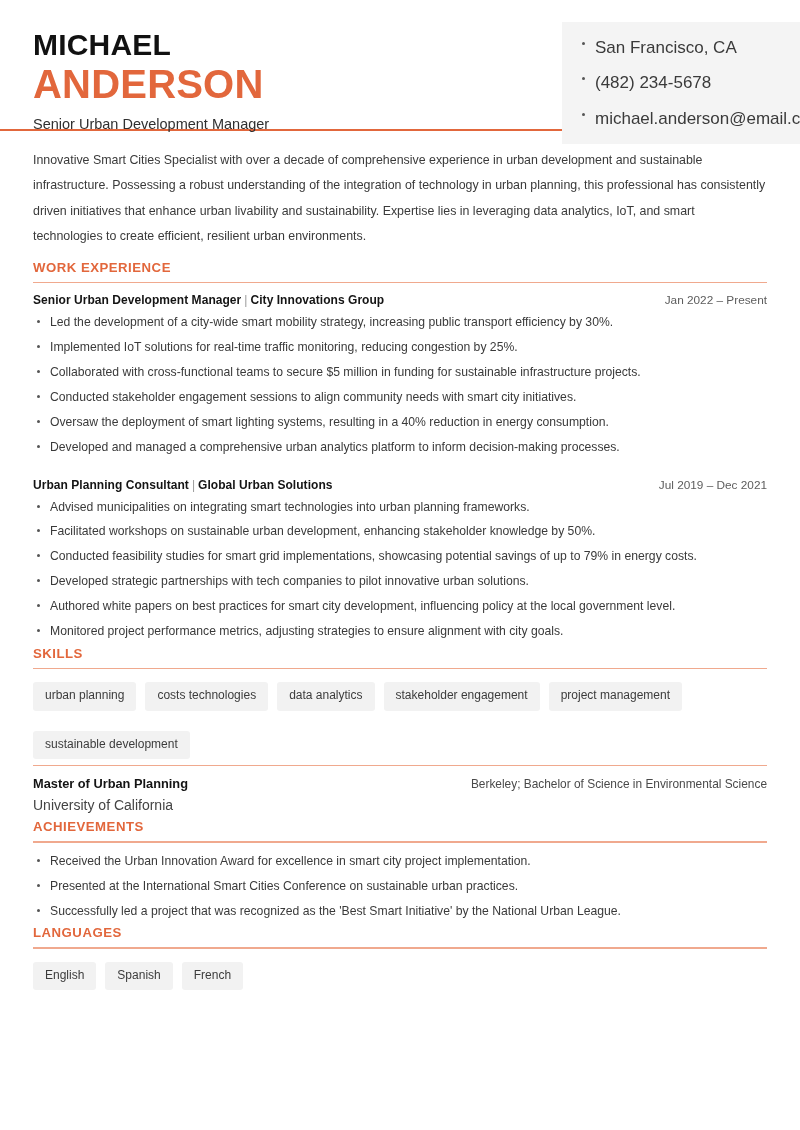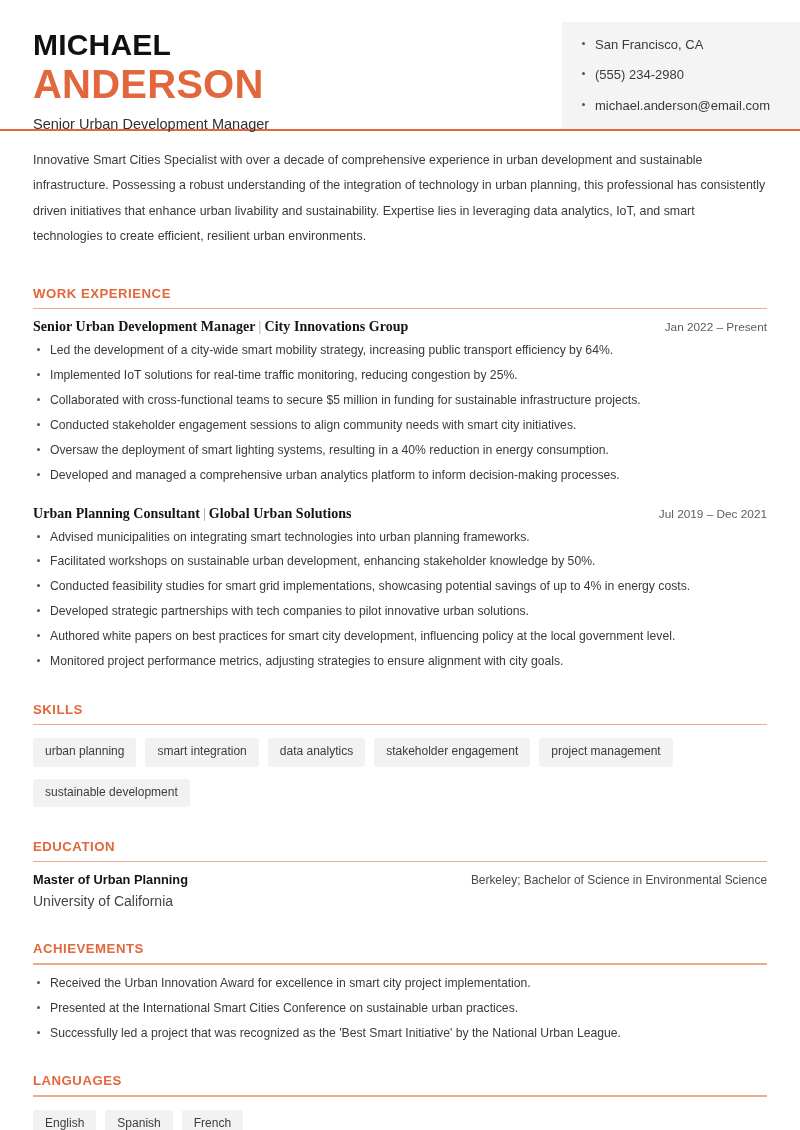--- a/index.html
+++ b/index.html
@@ -60,21 +60,21 @@
   .contact-box {
     background: #f4f4f4;
     width: 238px;
     box-sizing: border-box;
     padding: 15px 0 15px 20px;
     margin-top: 0px;
     align-self: flex-start;
   }
   .contact-item {
     position: relative;
-    font-size: 13px;
+    font-size: 17px;
     color: #3a3a3a;
     padding-left: 13px;
     margin-bottom: 14px;
     line-height: 1.25;
   }
   .contact-item:last-child { margin-bottom: 0; }
   .contact-item .dot {
     position: absolute;
     left: 0;
     top: 5px;
@@ -90,21 +90,21 @@
   }
   .summary {
     font-size: 12.4px;
     line-height: 2.05;
     color: #3a3a3a;
     padding-top: 17px;
     padding-bottom: 4px;
     text-align: left;
   }
 
-  .section { margin-top: 32px; }
+  .section { margin-top: 6px; }
   .section-title {
     font-size: 13.2px;
     font-weight: bold;
     color: #e2673c;
     letter-spacing: 0.5px;
     margin-bottom: 7px;
   }
   .section-rule {
     height: 1.5px;
     background: #f0a98e;
@@ -115,25 +115,24 @@
   
   .job { margin-bottom: 6px; }
   .job + .job { margin-top: 22px; }
   .job-head {
     display: flex;
     justify-content: space-between;
     align-items: baseline;
     margin-bottom: 7px;
   }
   .job-role {
-    font-size: 14px;
+    font-size: 12px;
     font-weight: bold;
     color: #141414;
     letter-spacing: 0.05px;
-    font-family: Liberation Serif, serif;
   }
   .sep {
     display: inline-block;
     color: #9a9a9a;
     font-weight: normal;
     padding: 0 3px;
   }
   .job-dates {
     font-size: 11.8px;
     color: #5d5d5d;
@@ -161,21 +160,21 @@
     width: 3px;
     height: 3px;
     border-radius: 50%;
     background: #555;
   }
 
   
   .chips {
     display: flex;
     flex-wrap: wrap;
-    gap: 12px 9px;
+    gap: 20px 9px;
     padding-top: 3px;
   }
   .chip {
     background: #f2f2f2;
     border-radius: 3px;
     font-size: 12px;
     color: #3c3c3c;
     padding: 7px 12px 8px 12px;
     line-height: 1.1;
     white-space: nowrap;
@@ -216,21 +215,21 @@
       <div class="name-line2">ANDERSON</div>
       <div class="job-title">Senior Urban Development Manager</div>
     </div>
     <div class="contact-box">
       <div class="contact-item">
         <span class="dot"></span>
         <span>San Francisco, CA</span>
       </div>
       <div class="contact-item">
         <span class="dot"></span>
-        <span>(555) 234-2980</span>
+        <span>(482) 234-5678</span>
       </div>
       <div class="contact-item">
         <span class="dot"></span>
         <span>michael.anderson@email.com</span>
       </div>
     </div>
   </div>
 
   <div class="content">
 
@@ -241,62 +240,61 @@
       <div class="section-rule"></div>
 
       <div class="job">
         <div class="job-head">
           <div class="job-role">
             <span>Senior Urban Development Manager</span><span class="sep">|</span><span>City Innovations Group</span>
           </div>
           <div class="job-dates">Jan 2022 – Present</div>
         </div>
         <ul class="bullets">
-          <li><span class="dot"></span><span>Led the development of a city-wide smart mobility strategy, increasing public transport efficiency by 64%.</span></li>
+          <li><span class="dot"></span><span>Led the development of a city-wide smart mobility strategy, increasing public transport efficiency by 30%.</span></li>
           <li><span class="dot"></span><span>Implemented IoT solutions for real-time traffic monitoring, reducing congestion by 25%.</span></li>
           <li><span class="dot"></span><span>Collaborated with cross-functional teams to secure $5 million in funding for sustainable infrastructure projects.</span></li>
           <li><span class="dot"></span><span>Conducted stakeholder engagement sessions to align community needs with smart city initiatives.</span></li>
           <li><span class="dot"></span><span>Oversaw the deployment of smart lighting systems, resulting in a 40% reduction in energy consumption.</span></li>
           <li><span class="dot"></span><span>Developed and managed a comprehensive urban analytics platform to inform decision-making processes.</span></li>
         </ul>
       </div>
 
       <div class="job">
         <div class="job-head">
           <div class="job-role">
             <span>Urban Planning Consultant</span><span class="sep">|</span><span>Global Urban Solutions</span>
           </div>
           <div class="job-dates">Jul 2019 – Dec 2021</div>
         </div>
         <ul class="bullets">
           <li><span class="dot"></span><span>Advised municipalities on integrating smart technologies into urban planning frameworks.</span></li>
           <li><span class="dot"></span><span>Facilitated workshops on sustainable urban development, enhancing stakeholder knowledge by 50%.</span></li>
-          <li><span class="dot"></span><span>Conducted feasibility studies for smart grid implementations, showcasing potential savings of up to 4% in energy costs.</span></li>
+          <li><span class="dot"></span><span>Conducted feasibility studies for smart grid implementations, showcasing potential savings of up to 79% in energy costs.</span></li>
           <li><span class="dot"></span><span>Developed strategic partnerships with tech companies to pilot innovative urban solutions.</span></li>
           <li><span class="dot"></span><span>Authored white papers on best practices for smart city development, influencing policy at the local government level.</span></li>
           <li><span class="dot"></span><span>Monitored project performance metrics, adjusting strategies to ensure alignment with city goals.</span></li>
         </ul>
       </div>
     </div>
 
     <div class="section">
       <div class="section-title">SKILLS</div>
       <div class="section-rule"></div>
       <div class="chips">
         <span class="chip">urban planning</span>
-        <span class="chip">smart integration</span>
+        <span class="chip">costs technologies</span>
         <span class="chip">data analytics</span>
         <span class="chip">stakeholder engagement</span>
         <span class="chip">project management</span>
         <span class="chip">sustainable development</span>
       </div>
     </div>
 
     <div class="section">
-      <div class="section-title">EDUCATION</div>
       <div class="section-rule"></div>
       <div>
         <div class="edu-row">
           <div class="edu-degree">Master of Urban Planning</div>
           <div class="edu-extra">Berkeley; Bachelor of Science in Environmental Science</div>
         </div>
         <div class="edu-school">University of California</div>
       </div>
     </div>
 

